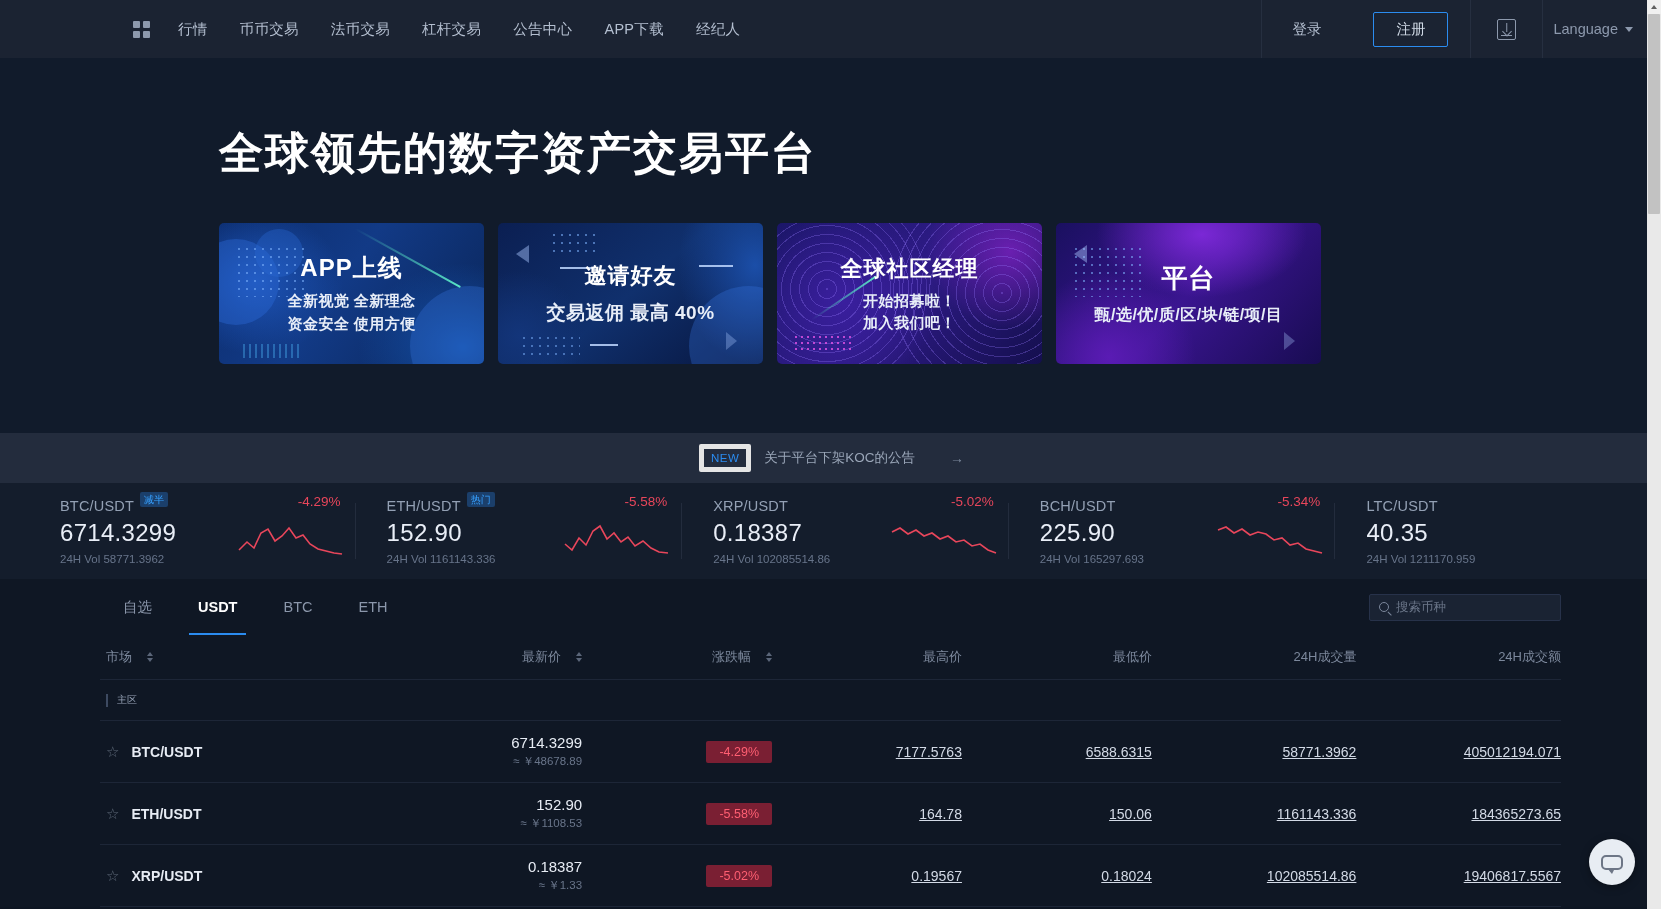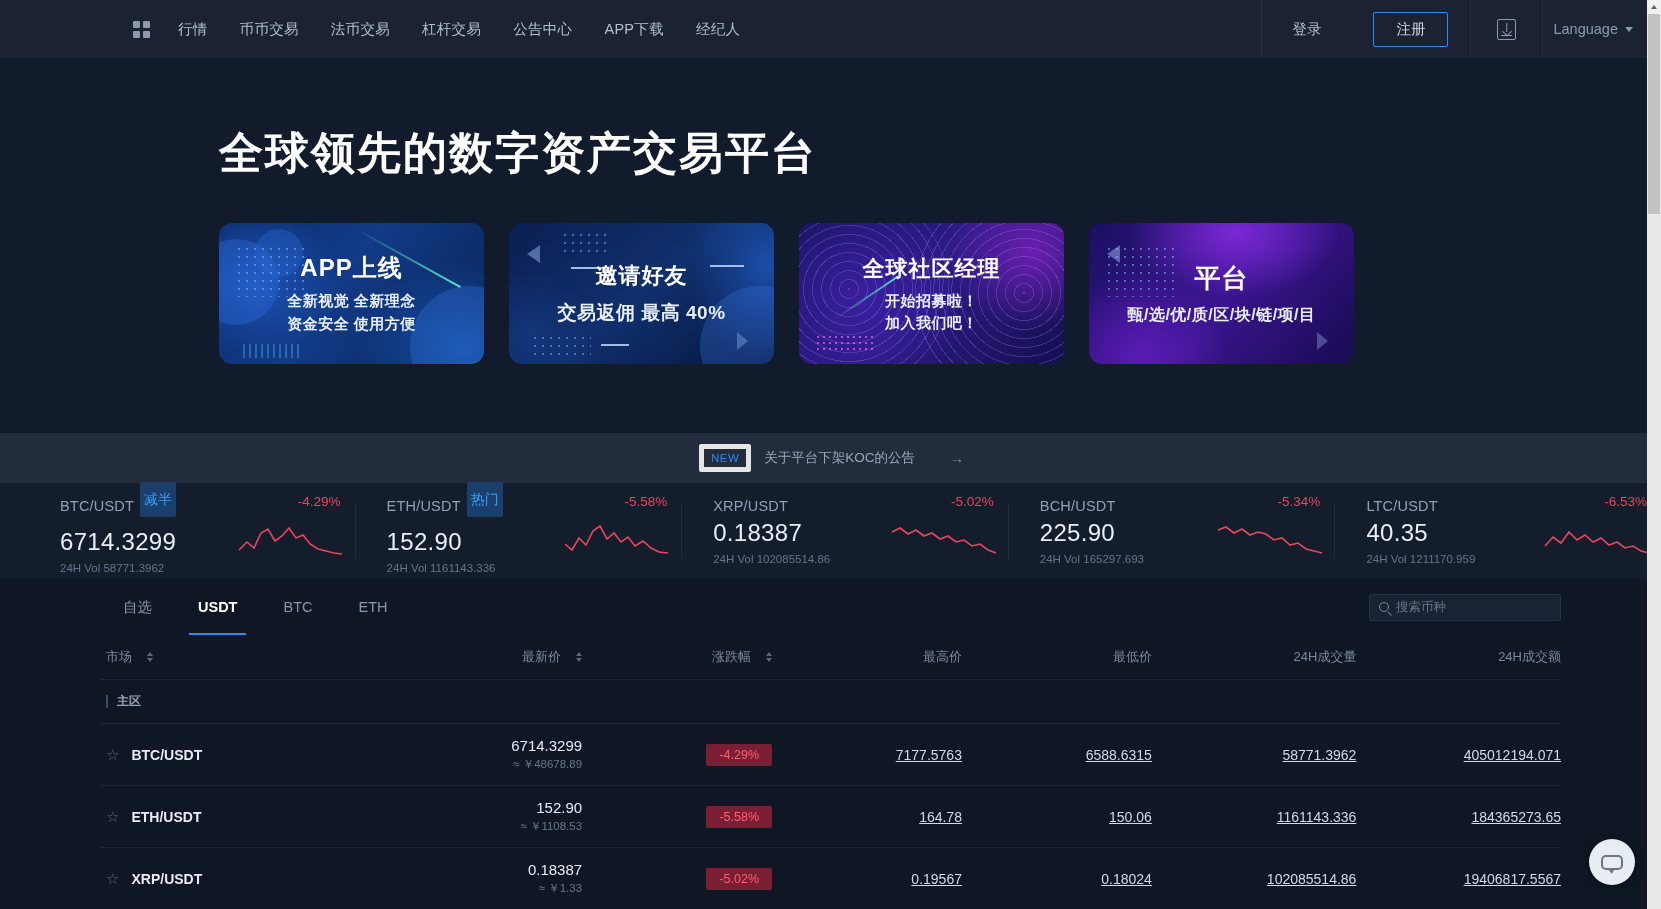--- a/index.html
+++ b/index.html
@@ -55,34 +55,34 @@
   .hero-inner { padding-left:219px; padding-top:48px; }
   .hero-sub { font-size:15px; color:#93a0b4; letter-spacing:1.2px; }
   .hero-title {
     font-size:44px; color:#fff; font-weight:bold; letter-spacing:2px;
     margin-top:22px; line-height:1.15;
   }
 
   
   .banners { display:flex; gap:0; padding-left:219px; margin-top:44px; }
   .banner {
-    width:265px; height:141px; margin-right:25px; border-radius:13px;
+    width:265px; height:141px; margin-right:14px; border-radius:5px;
     position:relative; overflow:hidden; cursor:pointer;
     display:flex; flex-direction:column; align-items:center; justify-content:center;
   }
   .banner .btxt { position:relative; z-index:4; text-align:center; }
   .b-title { color:#fff; font-weight:bold; letter-spacing:1px; }
   .b-line { color:#e8eef8; font-weight:bold; letter-spacing:.5px; }
 
   .bn1 { background:
       radial-gradient(ellipse 120px 100px at 14% 42%, #1d54b8 0%, rgba(29,84,184,0) 72%),
       radial-gradient(ellipse 150px 120px at 92% 88%, #1450a8 0%, rgba(20,80,168,0) 70%),
       linear-gradient(125deg,#0c2d6e 0%,#123a86 45%,#0a2558 100%); }
   .bn1 .b-title { font-size:24px; }
-  .bn1 .b-line { font-size:15px; margin-top:8px; }
+  .bn1 .b-line { font-size:15px; margin-top:8px;font-family:Liberation Serif, serif; }
   .bn1 .b-line2 { font-size:15px; margin-top:4px; }
 
   .bn2 { background:
       radial-gradient(ellipse 110px 140px at 97% 30%, #1b4ea8 0%, rgba(27,78,168,0) 70%),
       radial-gradient(ellipse 90px 90px at 8% 80%, #13357a 0%, rgba(19,53,122,0) 72%),
       linear-gradient(140deg,#0b1f52 0%,#10306d 50%,#07153d 100%); }
   .bn2 .b-title { font-size:22px; }
   .bn2 .b-line { font-size:19px; margin-top:9px; }
 
   .bn3 { background:
@@ -152,22 +152,22 @@
   .tk {
     flex:1; height:96px; display:flex; align-items:center; position:relative;
     padding-left:32px; cursor:pointer;
   }
   .tk + .tk:before { content:""; position:absolute; left:0; top:20px; bottom:20px; width:1px; background:#232c3d; }
   .tk:first-child { padding-left:60px; }
   .tk-info { flex:1; }
   .tk-row1 { display:flex; align-items:center; gap:6px; }
   .tk-pair { font-size:14.5px; color:#93a0b4; letter-spacing:.2px; }
   .tk-badge {
-    font-size:14px; color:#36a0ff; background:#1b3f6b; border-radius:2px;
-    padding:8px 4px; line-height:1.3; position:relative; top:-6px;
+    font-size:10px; color:#36a0ff; background:#1b3f6b; border-radius:2px;
+    padding:1px 4px; line-height:1.3; position:relative; top:-6px;
   }
   .tk-price { font-size:24px; color:#e9eef7; margin-top:5px; letter-spacing:.3px; }
   .tk-vol { font-size:11.5px; color:#67748a; margin-top:6px; }
   .tk-right { width:130px; position:relative; height:70px; }
   .tk-pct { font-size:13.5px; color:#e8465b; position:absolute; right:14px; top:-2px; }
   .tk-spark { position:absolute; right:6px; top:24px; }
 
   
   .market { background:#0f1724; padding:0 100px; }
   .mk-top { display:flex; align-items:center; justify-content:space-between; height:56px; }
@@ -198,21 +198,21 @@
     border-bottom:1px solid #1d2637; white-space:nowrap;
   }
   table.mk th:first-child { text-align:left; padding-left:6px; }
   .sortwrap { display:inline-flex; align-items:center; gap:15px; }
   .sorter { display:inline-flex; flex-direction:column; gap:2px; }
   .sorter i { width:0;height:0;border-left:3.5px solid transparent;border-right:3.5px solid transparent; display:block; }
   .sorter i.up { border-bottom:4px solid #5b6679; }
   .sorter i.dn { border-top:4px solid #5b6679; }
 
   .zone-row td { padding:16px 0 15px 0; border-bottom:1px solid #1d2637; }
-  .zone { display:flex; align-items:center; gap:9px; font-size:12px; color:#98a4b8;font-weight:bold; }
+  .zone { display:flex; align-items:center; gap:9px; font-size:10px; color:#98a4b8; }
   .zone:before { content:""; width:2px; height:13px; background:#3d4a61; display:block; }
 
   table.mk td {
     font-size:14px; color:#d3dae6; padding:13px 0; text-align:right;
     border-bottom:1px solid #1d2637; white-space:nowrap;
   }
   table.mk td.pair-cell { text-align:left; padding-left:6px; }
   .pair-wrap { display:flex; align-items:center; gap:12px; }
   .star { color:#5d6878; font-size:15px; cursor:pointer; line-height:1; }
   .pair-name { color:#e7ecf4; font-weight:bold; font-size:14px; }
@@ -422,26 +422,20 @@
     </div>
 
     <div class="tk">
       <div class="tk-info">
         <div class="tk-row1">
           <span class="tk-pair">LTC/USDT</span>
 
         </div>
         <div class="tk-price">40.35</div>
         <div class="tk-vol">24H Vol 1211170.959</div>
-      </div>
-      <div class="tk-right">
-        <div class="tk-pct">-6.53%</div>
-        <svg class="tk-spark" width="112" height="38" viewBox="0 0 112 38">
-          <polyline fill="none" stroke="#e8465b" stroke-width="1.6" points="2,26 10,17 18,23 26,12 34,20 42,15 50,22 58,18 66,25 74,22 82,28 90,26 98,31 106,33"></polyline>
-        </svg>
       </div>
     </div>
 
   </div>
 
   <div class="market">
     <div class="mk-top">
       <div class="mk-tabs">
         <div class="mk-tab">自选</div>
         <div class="mk-tab active">USDT</div>

